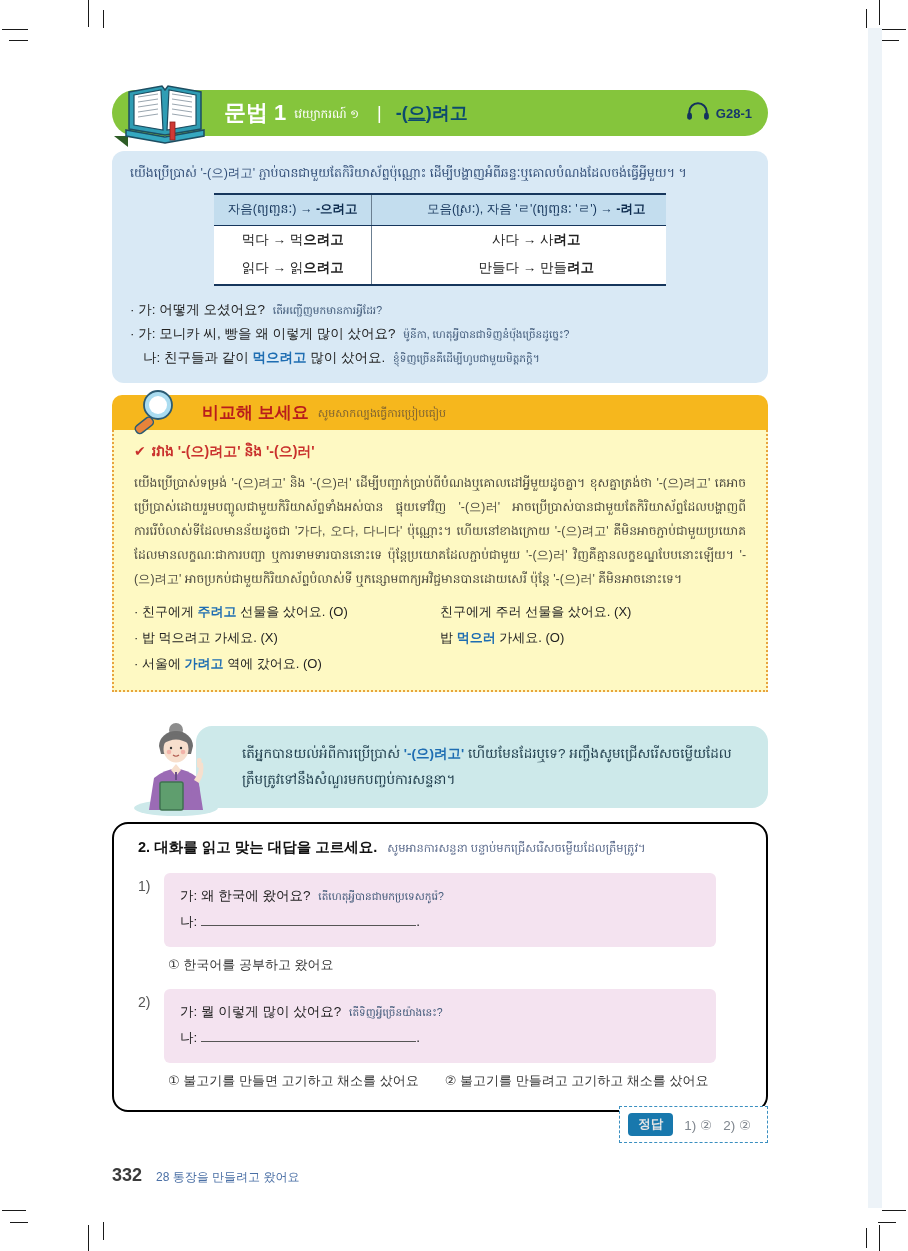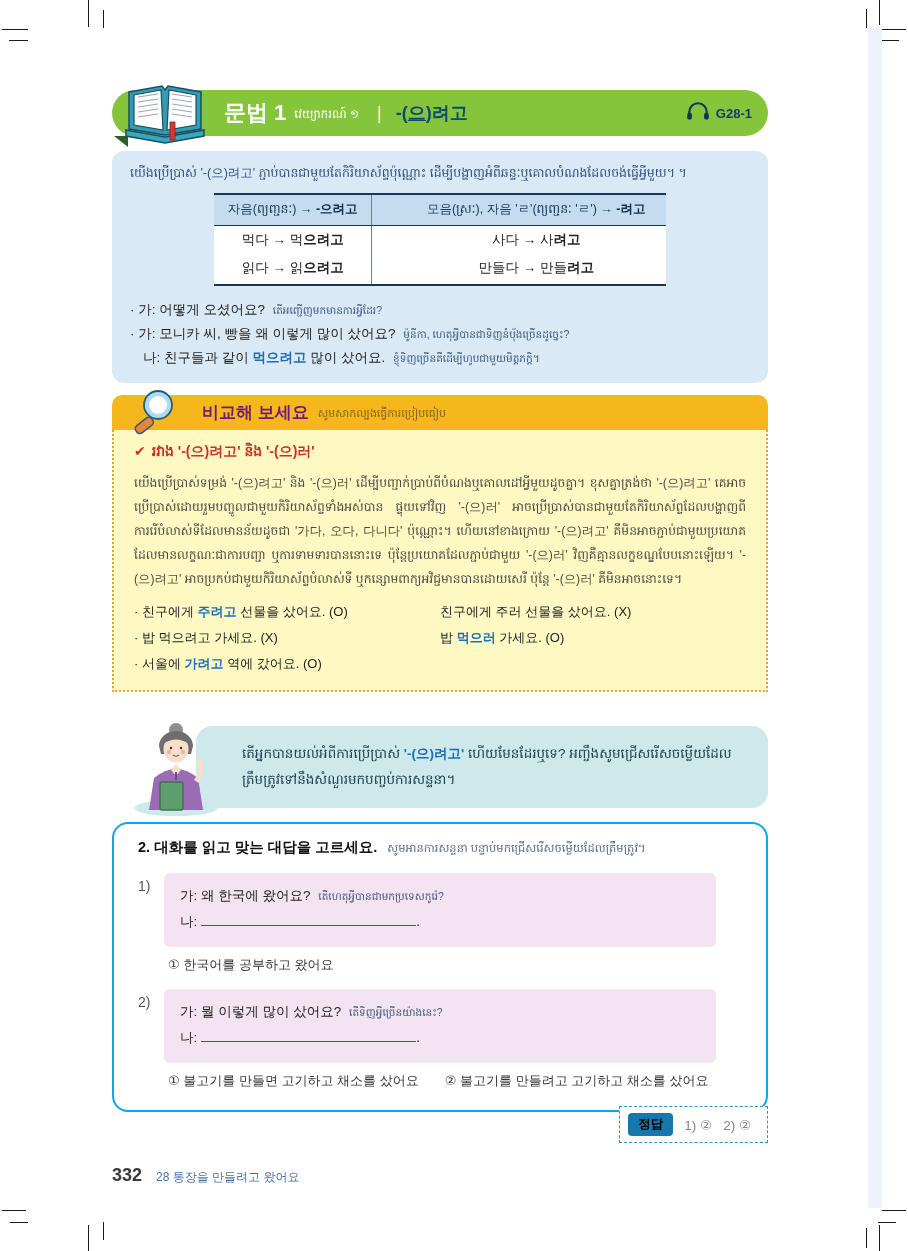--- a/index.html
+++ b/index.html
@@ -38,52 +38,52 @@
   table.conj th+th, table.conj td+td{border-left:1px solid #6b7f91;padding-left:40px;}
   table.conj tr.last td{border-bottom:2px solid #16365c;padding-bottom:5px;}
   .dlg{margin-top:12px;font-size:13.5px;line-height:23px;color:#222;}
   .dlg .ans{padding-left:13px;}
   .hl{color:#1e6db2;font-weight:bold;}
   .km-note{font-size:10.5px;color:#3f5878;margin-left:4px;}
   
   .cmp-bar{margin-top:12px;height:35px;background:#f6b71d;border-radius:10px 10px 0 0;
            position:relative;display:flex;align-items:center;padding-left:90px;box-sizing:border-box;}
   .mag-wrap{position:absolute;left:16px;top:-7px;}
-  .cmp-title-ko{font-size:17px;font-weight:bold;color:#701a75;}
+  .cmp-title-ko{font-size:17px;font-weight:bold;color:#b91c1c;}
   .cmp-title-km{font-size:11px;color:#7d6232;margin-left:9px;margin-top:3px;}
   .cmp-body{background:#fef9c3;border-left:2px dotted #e8a33d;border-right:2px dotted #e8a33d;
             border-bottom:2px dotted #e8a33d;padding:12px 20px 15px;box-sizing:border-box;}
   .cmp-sub{color:#c9302c;font-size:14px;font-weight:bold;}
   .cmp-sub .chk{margin-right:6px;}
   .cmp-para{margin-top:8px;font-size:12.3px;line-height:24px;color:#4c4a40;text-align:justify;}
   .cmp-ex{margin-top:10px;display:grid;grid-template-columns:1fr 1fr;row-gap:4px;font-size:13px;line-height:22px;color:#222;}
   
   .teacher-row{margin-top:34px;position:relative;margin-left:84px;}
   .teacher-box{background:#cde9ea;border-radius:16px;padding:15px 18px 15px 46px;min-height:52px;box-sizing:border-box;}
   .teacher-box .txt{font-size:13.5px;line-height:26px;color:#23404f;}
   .avatar-wrap{position:absolute;left:-66px;top:-6px;z-index:2;}
   
-  .ex-box{margin-top:14px;background:#fff;border:2px solid #0ea5e9;border-radius:16px;
+  .ex-box{margin-top:14px;background:#fff;border:2px solid #000000;border-radius:16px;
           padding:14px 24px 20px;box-sizing:border-box;}
   .ex-head{font-size:14.5px;font-weight:bold;color:#111;}
   .ex-head .km{font-weight:normal;font-size:11.5px;color:#5b6b8c;margin-left:6px;}
   .ex-item{margin-top:15px;display:flex;}
   .ex-label{width:26px;flex:0 0 26px;font-size:14px;color:#555;padding-top:5px;}
   .ex-content{flex:1;margin-right:26px;}
   .pink{background:#f4e3f0;border-radius:6px;padding:10px 16px 12px;font-size:13.5px;line-height:26px;color:#222;}
   .blank{display:inline-block;width:215px;border-bottom:1px solid #555;height:14px;margin-left:4px;}
   .options{margin-top:9px;padding-left:4px;font-size:13px;color:#333;display:flex;}
   .options.cols .opt{width:50%;}
   .options.flow{gap:26px;}
   .options .opt{white-space:nowrap;}
   
   .answer-row{display:flex;justify-content:flex-end;margin-top:-6px;position:relative;z-index:3;}
   .answer-box{background:#fff;border:1px dashed #3a8fc0;display:flex;align-items:center;gap:11px;
               padding:6px 16px 6px 8px;}
-  .answer-tag{background:#1878ad;color:#000000;font-size:12.5px;font-weight:bold;padding:3px 10px;border-radius:4px;}
+  .answer-tag{background:#1878ad;color:#e5e5e5;font-size:12.5px;font-weight:bold;padding:3px 10px;border-radius:4px;}
   .answer-val{color:#80878f;font-size:13.5px;}
   
   .footer{margin-top:22px;display:flex;align-items:baseline;gap:14px;}
   .page-num{font-size:18px;font-weight:bold;color:#3a3a3a;}
   .chapter{font-size:12px;color:#4a6fa5;}
 </style>
 </head>
 <body>
 
 <div class="crop" style="left:88px;top:0;width:1px;height:27px;"></div>

